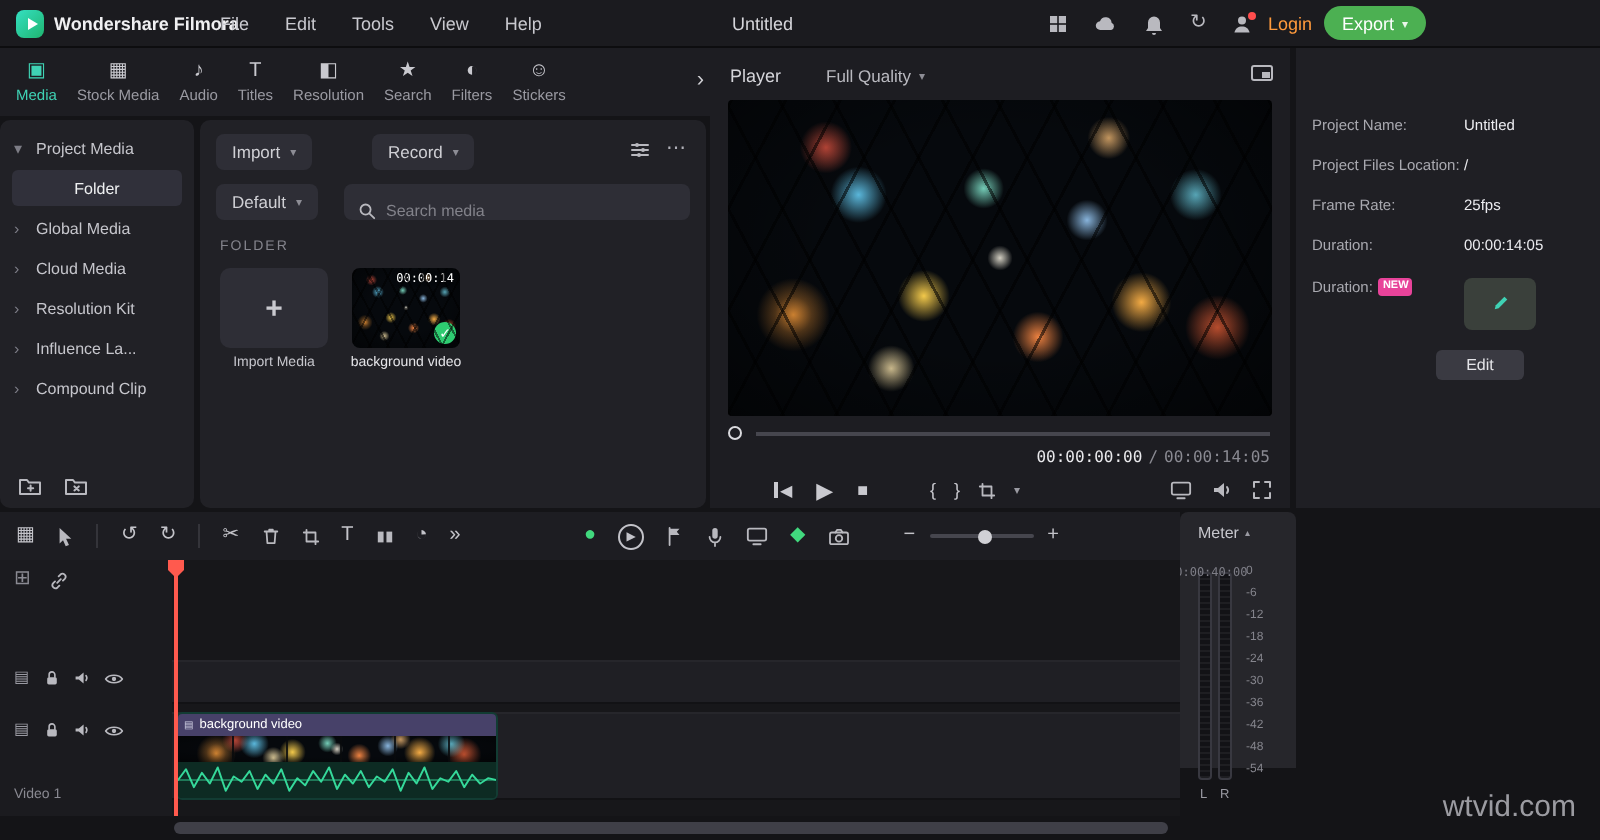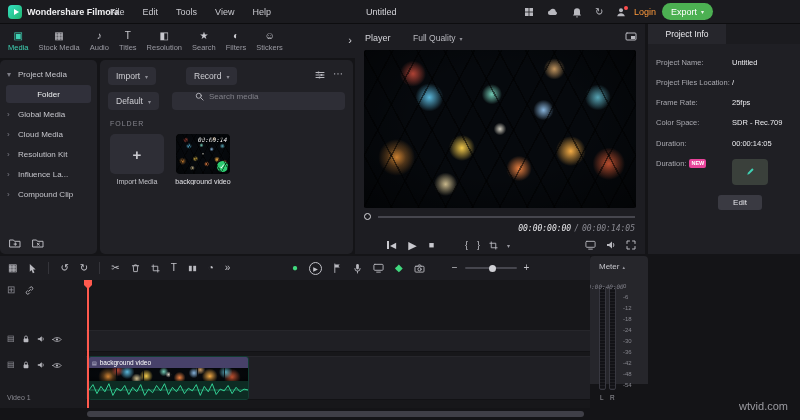--- a/index.html
+++ b/index.html
@@ -1,19 +1,19 @@
 <!DOCTYPE html>
 <html><head>
 <meta charset="utf-8">
 <style>
   * { box-sizing:border-box; margin:0; padding:0; }
   html,body { width:800px; height:420px; background:#101013; overflow:hidden; }
   body { font-family:"Liberation Sans", sans-serif; color:#e8e8ea; }
   #app { position:relative; width:800px; height:420px; background:#141417; }
-  .mono { font-family:"DejaVu Sans Mono", monospace;font-style:italic; }
+  .mono { font-family:"DejaVu Sans Mono", monospace; }
   .ic { display:inline-flex; align-items:center; justify-content:center; color:#b9b9bf; }
   .ic svg { display:block; }
   svg * { stroke-width:1; stroke-linecap:round; stroke-linejoin:round; }
 
   
   .topbar { position:absolute; left:0; top:0; width:800px; height:24px; background:#1b1b1f; border-bottom:1px solid #0d0d0f; }
   .logo { position:absolute; left:8px; top:5px; width:14px; height:14px; border-radius:4px;
           background:linear-gradient(135deg,#35e0c2,#1fb56f); display:flex; align-items:center; justify-content:center; }
   .logo-tri { width:0; height:0; border-left:5px solid #ffffff; border-top:3.5px solid transparent; border-bottom:3.5px solid transparent; margin-left:2px; }
   .brand { position:absolute; left:27px; top:7px; font-size:9px; font-weight:bold; color:#f0f0f2; }
@@ -48,21 +48,21 @@
   .mediapanel { position:absolute; left:100px; top:60px; width:253px; height:194px; background:#212126; border-radius:5px; }
   .chip { position:absolute; height:18px; background:#2e2e36; border:none; border-radius:4px; color:#cfcfd4;
           display:flex; align-items:center; gap:5px; padding:0 8px; font-size:8.5px; font-family:inherit; }
   .chip .caret { font-size:6px; color:#8d8d95; }
   .chip-import { left:8px; top:7px; }
   .chip-record { left:86px; top:7px; }
   .mp-filter { position:absolute; right:28px; top:10px; }
   .mp-more { position:absolute; right:9px; top:8px; font-size:10px; color:#b0b0b8; letter-spacing:1px; }
   .chip-sort { left:8px; top:32px; }
   .searchbox { position:absolute; left:72px; right:8px; top:32px; height:18px; background:#2e2e36; border-radius:4px;
-               display:flex; align-items:flex-start; gap:5px; padding:0 23px; }
+               display:flex; align-items:flex-end; gap:5px; padding:0 7px; }
   .searchbox input { flex:1; background:transparent; border:none; outline:none; color:#d5d5da; font-size:8px; font-family:inherit; min-width:0; }
   .searchbox input::placeholder { color:#82828a; }
   .sectionlabel { position:absolute; left:10px; top:60px; font-size:7px; letter-spacing:1px; color:#85858d; }
   .tile { position:absolute; top:74px; width:54px; height:40px; border-radius:5px; }
   .import-tile { left:10px; background:#2e2e36; display:flex; align-items:center; justify-content:center; }
   .import-tile .plus { font-size:15px; color:#c9c9cf; font-weight:bold; }
   .video-tile { left:76px; border-radius:4px; }
   .tile-label { position:absolute; top:118px; font-size:7px; color:#c6c6cc; text-align:center; white-space:nowrap; overflow:hidden; }
   .tl-import { left:7px; width:60px; }
   .tl-video { left:73px; width:60px; color:#e4e4e8; }
@@ -152,21 +152,21 @@
   .meterhead { display:flex; align-items:center; gap:3px; padding:6px 0 0 9px; font-size:8px; color:#c6c6cc; }
   .meterhead .caret { font-size:5px; color:#9a9aa2; }
   .mbar { position:absolute; top:30px; width:7px; height:104px; background:#121216; border:1px solid #383840; border-radius:2px;
           background-image:repeating-linear-gradient(0deg, rgba(255,255,255,.05) 0 1px, transparent 1px 3px); }
   .mbar.l { left:9px; } .mbar.r { left:19px; }
   .mscale span { position:absolute; left:33px; font-size:6px; color:#85858d; }
   .mlr { position:absolute; top:138px; font-size:6.5px; color:#9a9aa2; }
   .mlr.l { left:10px; } .mlr.r { left:20px; }
 
   .rightfill { position:absolute; left:648px; top:0; width:152px; height:164px; background:#141417; }
-  .watermark { position:absolute; right:12px; bottom:8px; font-size:11px; color:#9b9ba1;margin-left:34px; }
+  .watermark { position:absolute; right:12px; bottom:8px; font-size:15px; color:#9b9ba1;margin-left:34px; }
 
   .ruler { position:absolute; left:86px; top:24px; width:504px; height:16px; background:#191920;
     background-image:
       repeating-linear-gradient(90deg, #55555e 0 1px, transparent 1px 62px),
       repeating-linear-gradient(90deg, #3a3a42 0 1px, transparent 1px 12.4px);
     background-size:100% 8px, 100% 4px; background-position:left bottom, left bottom; background-repeat:no-repeat; }
   .ruler span { position:absolute; top:3px; font-size:6px; color:#7d7d86; }
 
   .trackhead { position:absolute; left:0; top:24px; width:86px; height:128px; background:#1b1b1f; color:#9a9aa2; }
   .th-top { position:absolute; top:5px; left:7px; display:flex; gap:10px; color:#8a8a92; }
@@ -425,39 +425,32 @@
         <span class="ic">
             <svg width="10" height="10" viewBox="0 0 10 10">
               <path d="M1 3.5V1h2.5M6.5 1H9v2.5M9 6.5V9H6.5M3.5 9H1V6.5" fill="none" stroke="currentColor"></path>
             </svg>
           </span>
       </div>
     </div>
   </section>
 
   <section class="infopanel">
-    <div class="info-tabbar">
-      <div class="info-tab">Project Info</div>
-    </div>
     <div class="fields">
       <div class="field">
           <span class="flabel">Project Name:</span>
           <span class="fvalue">Untitled</span>
         </div>
       <div class="field">
           <span class="flabel">Project Files Location:</span>
           <span class="fvalue">/</span>
         </div>
       <div class="field">
           <span class="flabel">Frame Rate:</span>
           <span class="fvalue">25fps</span>
-        </div>
-      <div class="field">
-          <span class="flabel">Color Space:</span>
-          <span class="fvalue">SDR - Rec.709</span>
         </div>
       <div class="field">
           <span class="flabel">Duration:</span>
           <span class="fvalue">00:00:14:05</span>
         </div>
       <div class="field">
         <span class="flabel"><span>Duration:</span><span class="newbadge">NEW</span></span>
         <span class="fvalue">
           <span class="thumbbox">
               <svg width="9" height="9" viewBox="0 0 10 10">

